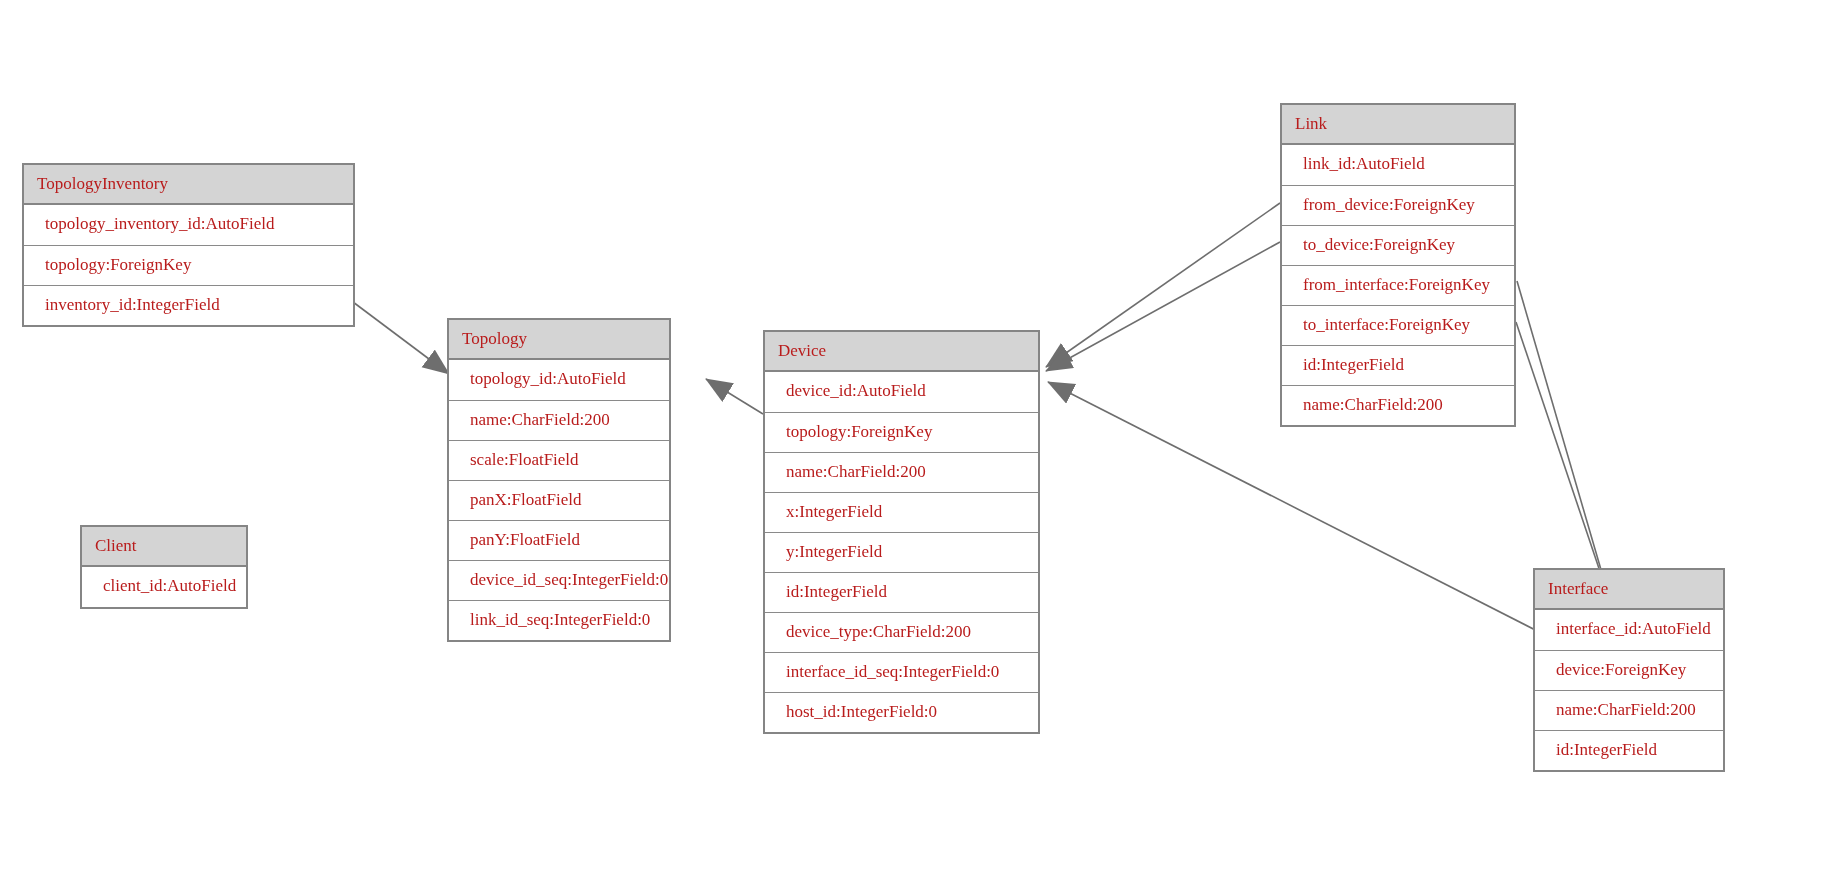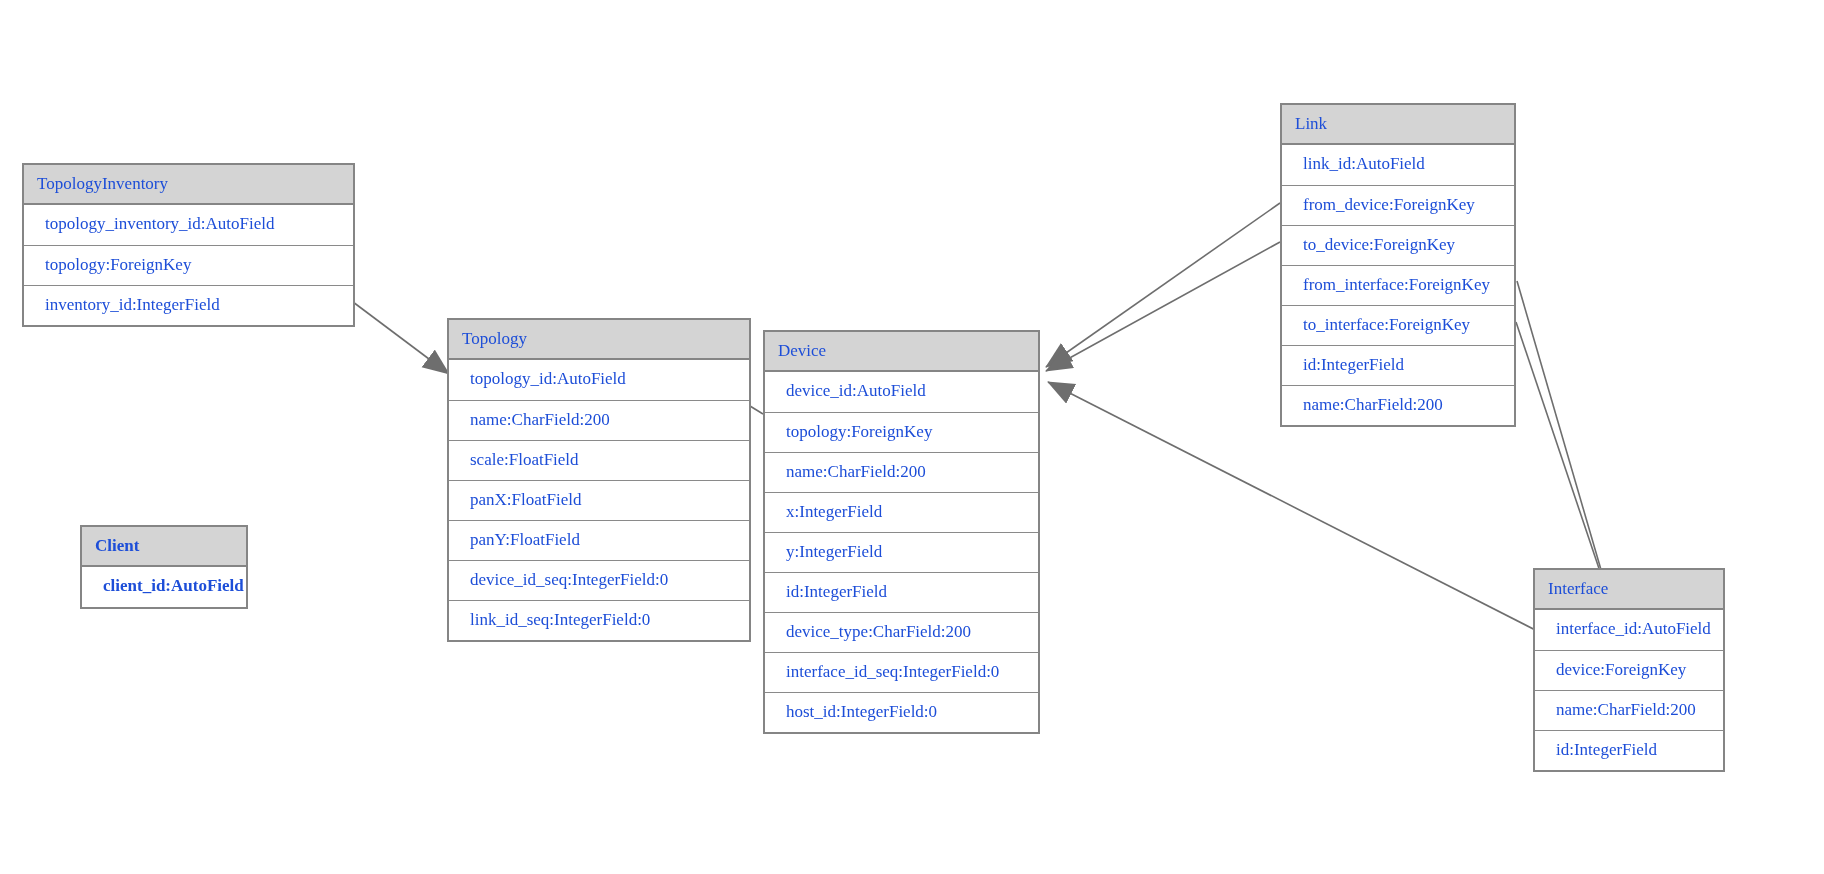--- a/index.html
+++ b/index.html
@@ -21,21 +21,21 @@
     top: 0;
     width: 1824px;
     height: 874px;
     pointer-events: none;
   }
   .entity {
     position: absolute;
     box-sizing: border-box;
     border: 2px solid #858585;
     background: #ffffff;
-    color: #1d4ed8;
+    color: #b91c1c;
     font-size: 17px;
     z-index: 2;
   }
   .entity-header {
     box-sizing: border-box;
     height: 40px;
     line-height: 38px;
     padding-left: 13px;
     background: #d4d4d4;
     border-bottom: 2px solid #858585;
@@ -75,31 +75,31 @@
         <line x1="1610" y1="668" x2="1048" y2="382" stroke="#6e6e6e" stroke-width="1.6" marker-end="url(#arrowhead)"></line>
       </g>
   </svg>
 
 <div class="entity" style="left: 22px; top: 163px; width: 333px;">
       <div class="entity-header">TopologyInventory</div>
       <div class="entity-row">topology_inventory_id:AutoField</div>
       <div class="entity-row">topology:ForeignKey</div>
       <div class="entity-row">inventory_id:IntegerField</div>
     </div>
-    <div class="entity" style="left: 447px; top: 318px; width: 304px;">
+    <div class="entity" style="left: 447px; top: 318px; width: 224px;">
       <div class="entity-header">Topology</div>
       <div class="entity-row">topology_id:AutoField</div>
       <div class="entity-row">name:CharField:200</div>
       <div class="entity-row">scale:FloatField</div>
       <div class="entity-row">panX:FloatField</div>
       <div class="entity-row">panY:FloatField</div>
       <div class="entity-row">device_id_seq:IntegerField:0</div>
       <div class="entity-row">link_id_seq:IntegerField:0</div>
     </div>
-    <div class="entity" style="left: 80px; top: 525px; width: 168px; font-weight: bold;">
+    <div class="entity" style="left: 80px; top: 525px; width: 168px;">
       <div class="entity-header">Client</div>
       <div class="entity-row">client_id:AutoField</div>
     </div>
     <div class="entity" style="left: 763px; top: 330px; width: 277px;">
       <div class="entity-header">Device</div>
       <div class="entity-row">device_id:AutoField</div>
       <div class="entity-row">topology:ForeignKey</div>
       <div class="entity-row">name:CharField:200</div>
       <div class="entity-row">x:IntegerField</div>
       <div class="entity-row">y:IntegerField</div>

